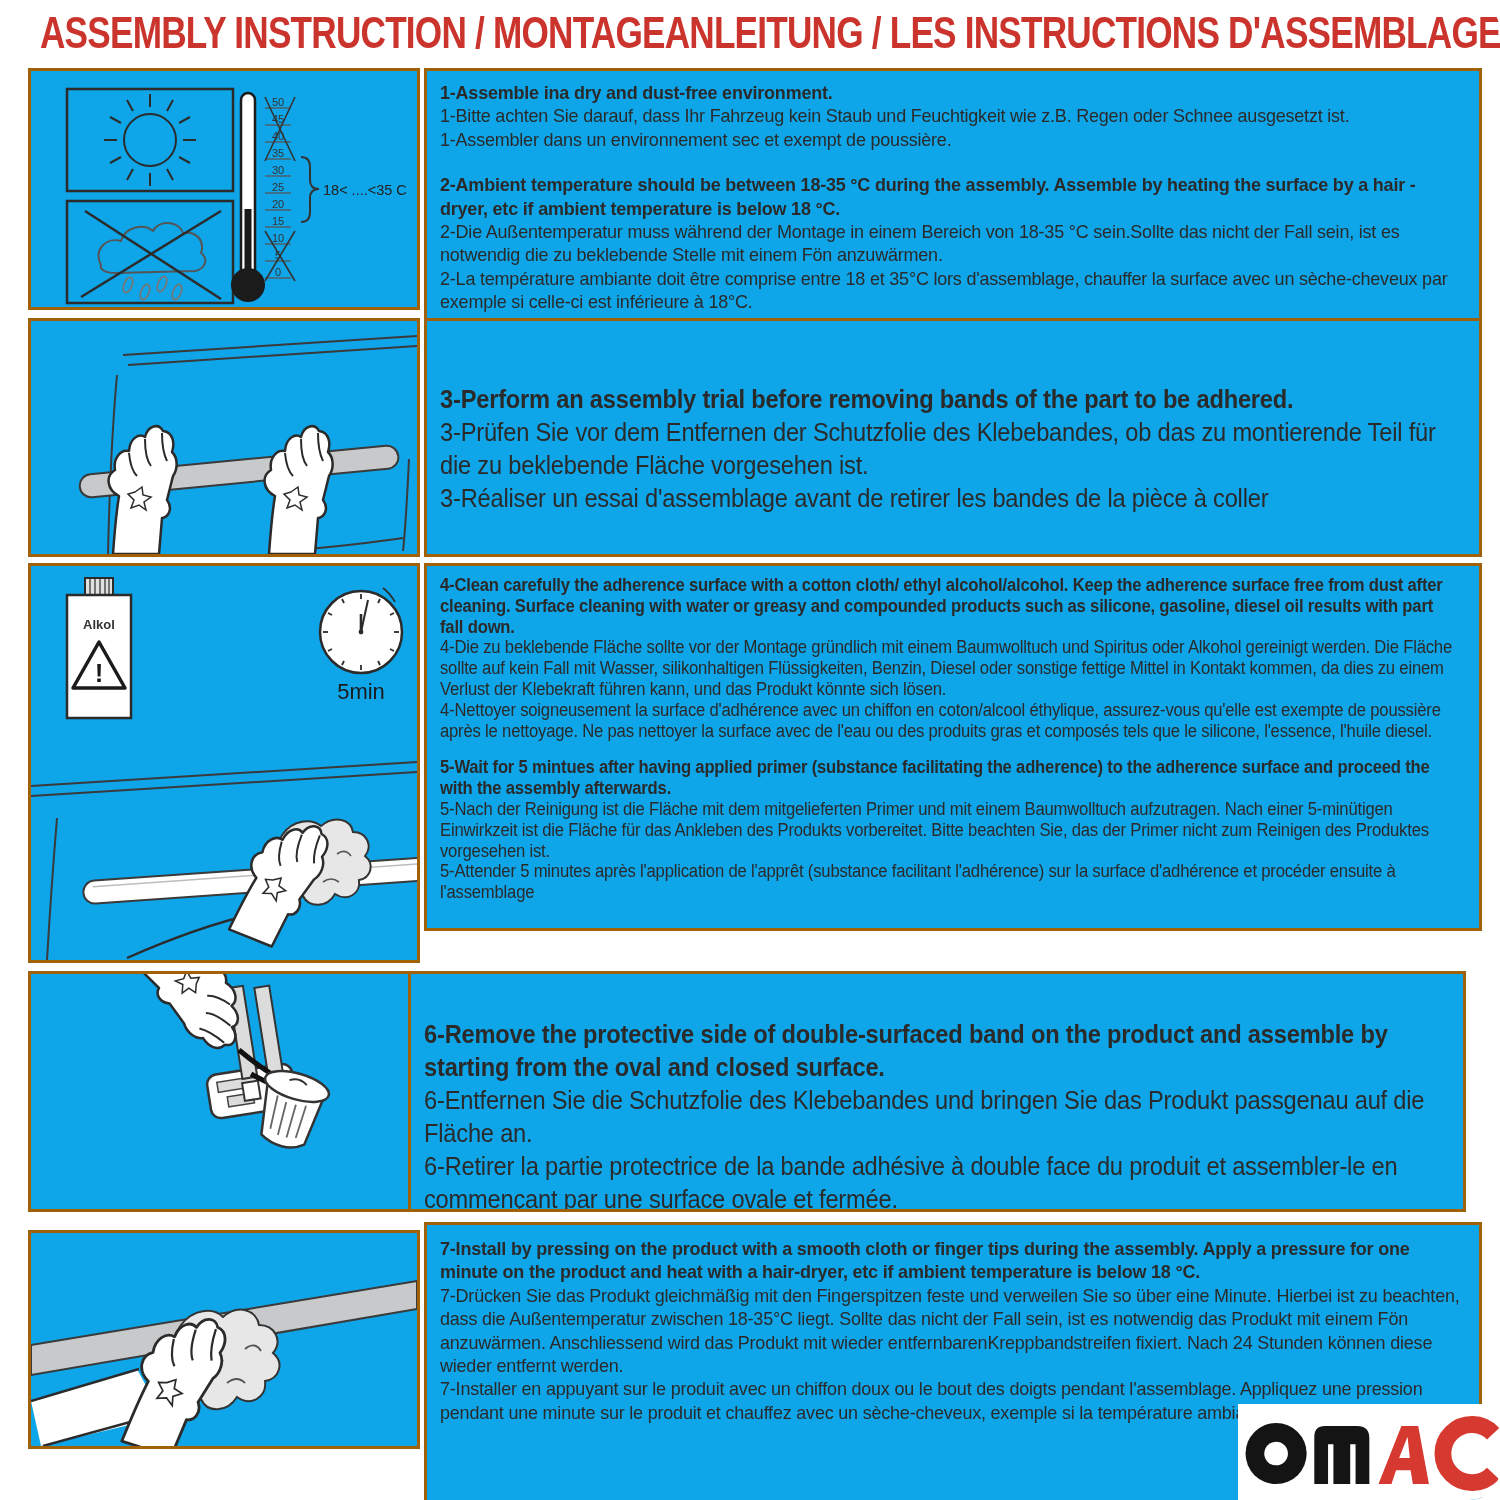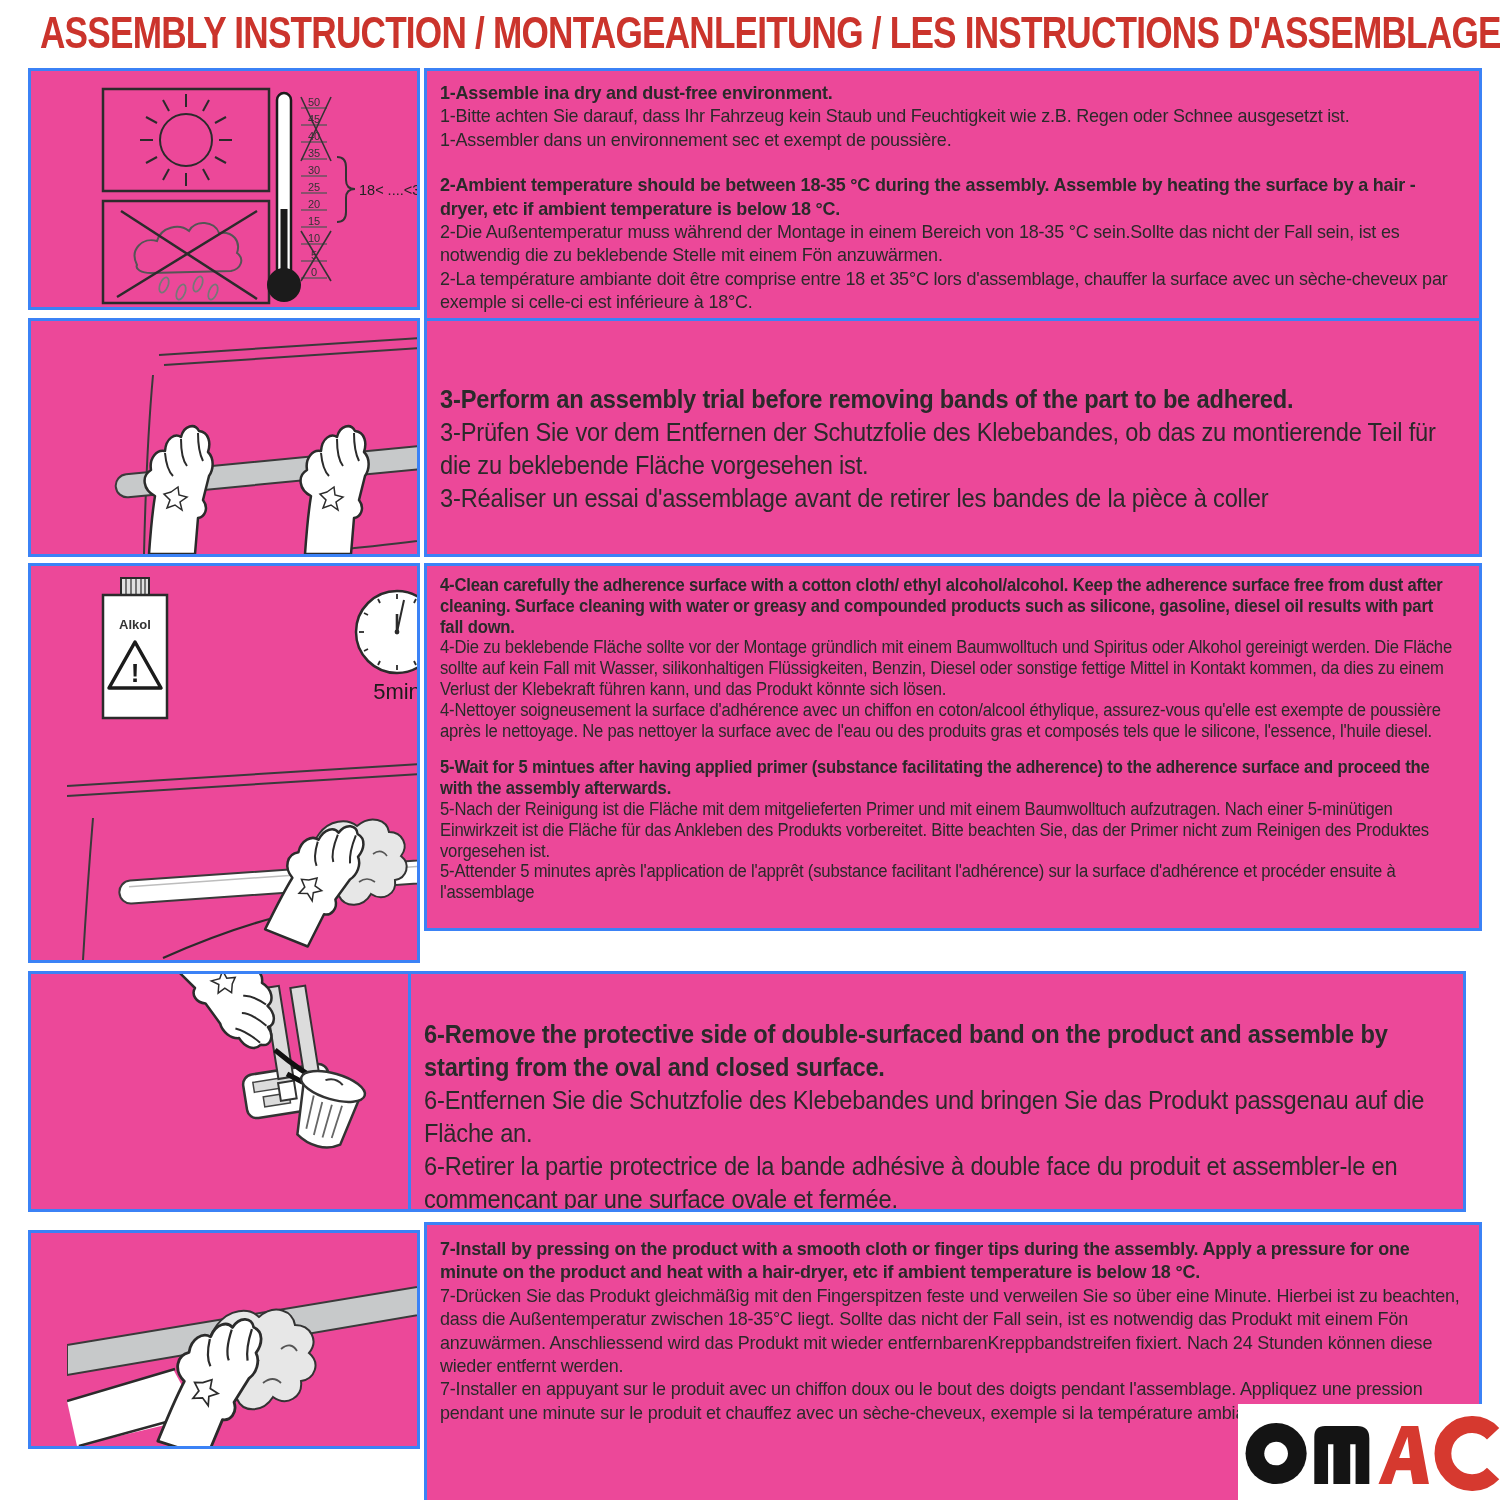--- a/index.html
+++ b/index.html
@@ -1,21 +1,21 @@
 <!DOCTYPE html>
 <html><head>
 <meta charset="utf-8">
 <style>
   html,body{margin:0;padding:0;background:#fff;}
   .page{position:relative;width:1500px;height:1500px;background:#fff;overflow:hidden;
-        font-family:"Liberation Sans",sans-serif;color:#1c1c1c;}
+        font-family:"Liberation Sans",sans-serif;color:#1c1c1c;border-radius:31px;}
   .title{position:absolute;left:40px;top:8px;font-size:44px;font-weight:bold;
          color:#CB342C;white-space:nowrap;letter-spacing:-1px;
          transform:scaleX(0.80);transform-origin:0 0;}
-  .box{position:absolute;border:3px solid #3b82f6;background:#ec4899;box-sizing:border-box;overflow:hidden;padding-left:36px;}
+  .box{position:absolute;border:3px solid #a16207;background:#0ea5e9;box-sizing:border-box;overflow:hidden;}
   .tcol{position:absolute;left:13px;width:1080px;transform:scaleX(0.945);transform-origin:0 0;}
   .tcol p{margin:0;letter-spacing:-0.2px;color:#2a2a2a;}
   .b{font-weight:bold;color:#101010;}
   .s19 p{font-size:19px;line-height:23.4px;}
   .s25 p{font-size:25px;line-height:33px;}
   .s17 p{font-size:17.6px;line-height:20.8px;}
   .gap22{height:22px;} .gap16{height:16px;}
   svg{display:block;}
   .logo{position:absolute;left:1238px;top:1404px;width:262px;height:96px;background:#fff;
         display:flex;align-items:center;justify-content:flex-end;z-index:5;}

